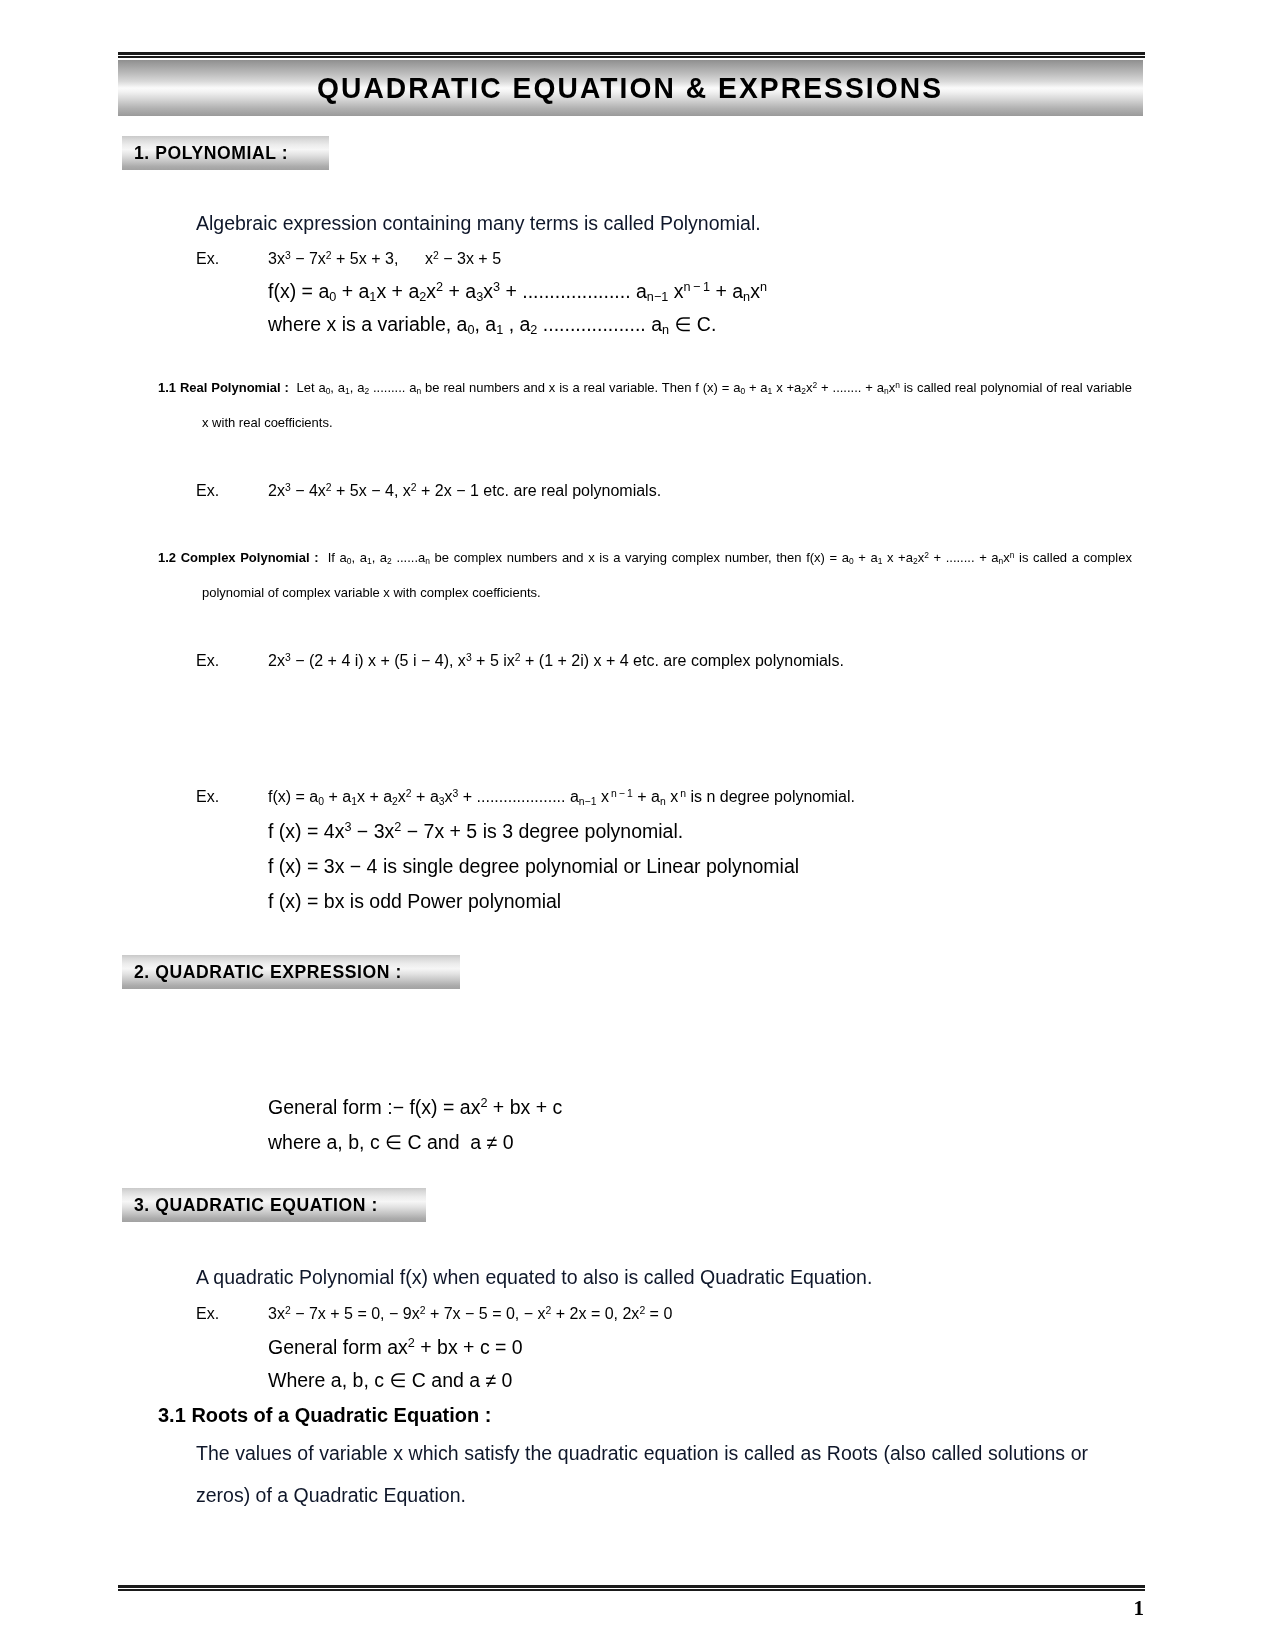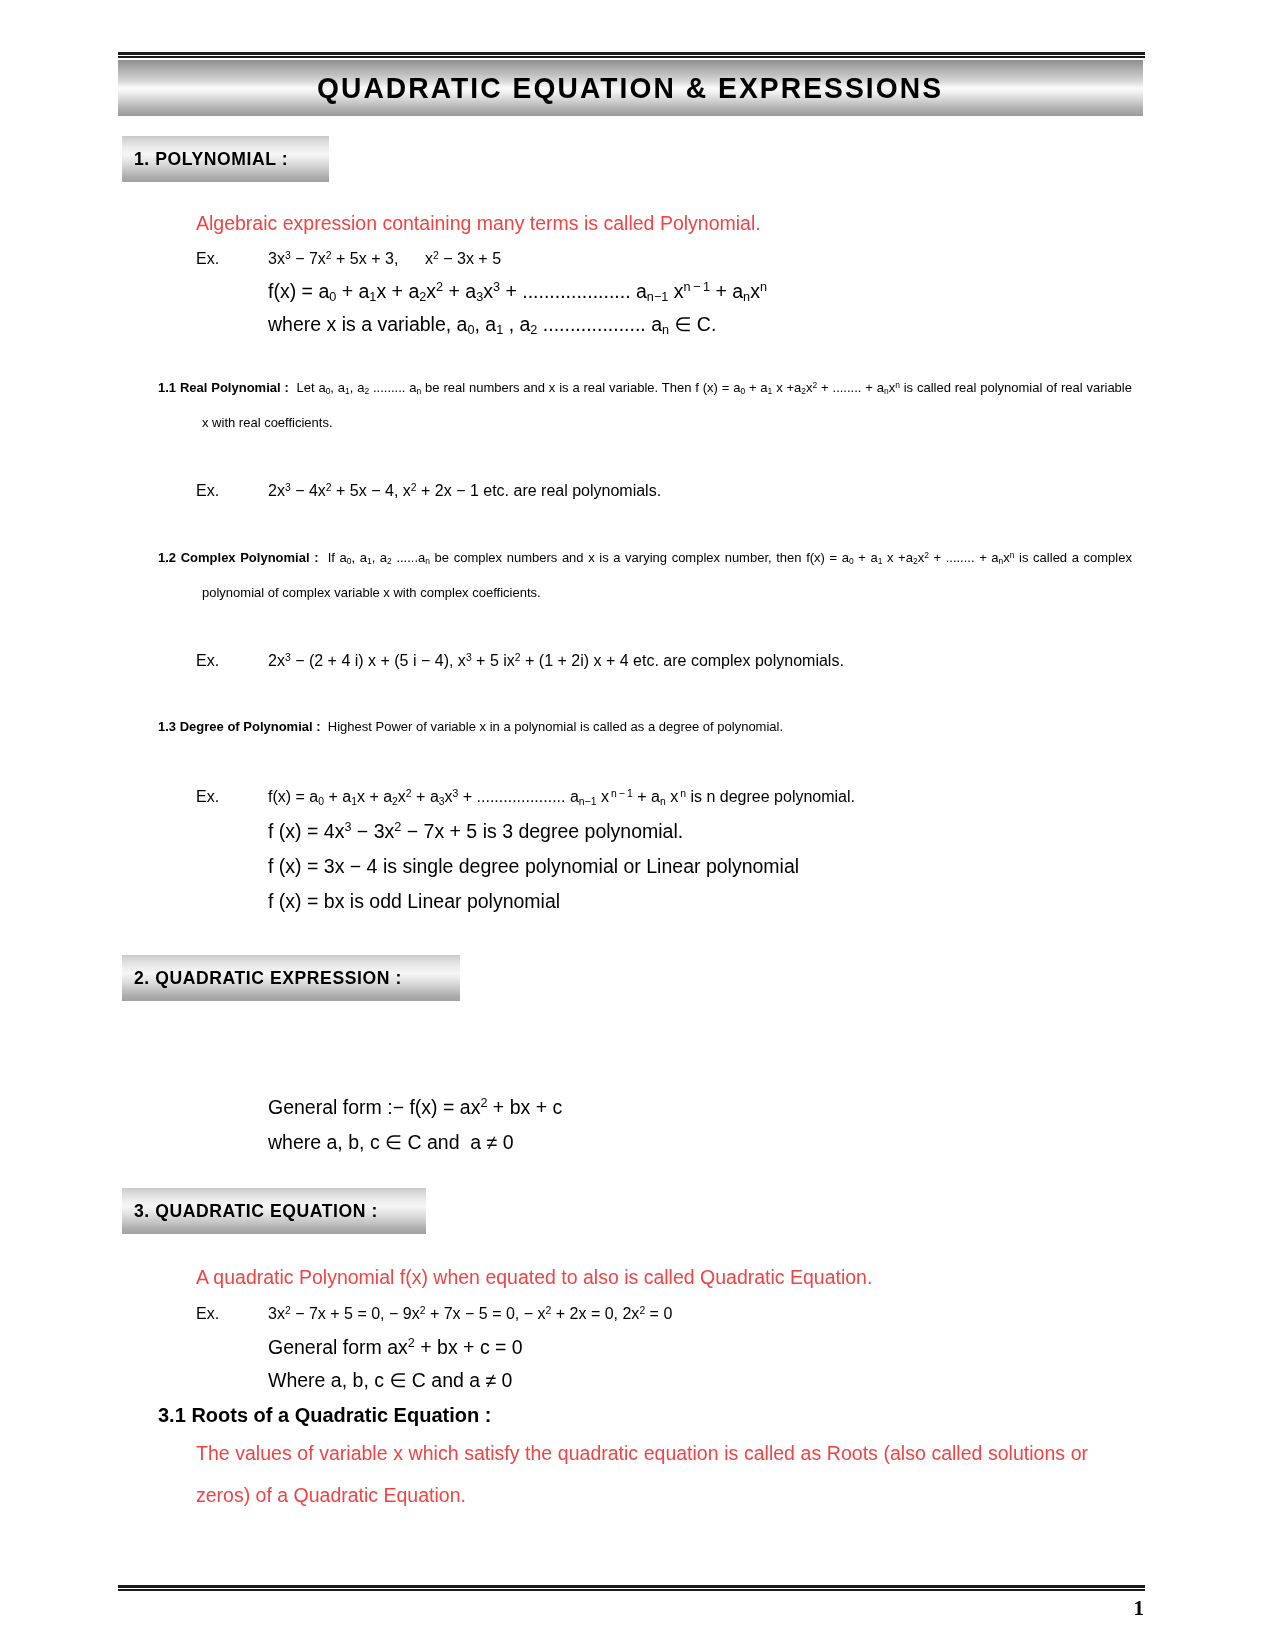--- a/index.html
+++ b/index.html
@@ -68,21 +68,21 @@
     font-size: 30px;
     letter-spacing: 2.2px;
     color: #000000;
     white-space: nowrap;
     transform: scaleX(0.94);
   }
 
   
   .sec-head {
     position: absolute;
-    height: 46px;
+    height: 34px;
     background: linear-gradient(to bottom,
       #c9c9c9 0%,
       #d9d9d9 10%,
       #ececec 26%,
       #f6f6f6 40%,
       #e2e2e2 56%,
       #c6c6c6 74%,
       #ababab 90%,
       #a2a2a2 100%);
     display: flex;
@@ -97,21 +97,21 @@
     white-space: nowrap;
     transform: scaleX(0.95);
     transform-origin: left center;
   }
 
   
   .blk {
     position: absolute;
     font-size: 19.5px;
     line-height: 33px;
-    color: #ef4444;
+    color: #0f172a;
   }
   .blk.just {
     text-align: justify;
     text-justify: inter-word;
   }
   .blk.just > p { margin: 0; }
   .b { font-weight: bold; }
   sub { font-size: 0.65em; vertical-align: -0.25em; line-height: 0; }
   sup { font-size: 0.65em; vertical-align: 0.52em; line-height: 0; }
   .nbsp { white-space: pre; }
@@ -209,31 +209,28 @@
 
   <div class="hang" style="left:158px; top:540px; width:930px;">
     <span class="b">1.2</span><span class="nbsp"> </span><span class="b">Complex Polynomial :</span><span class="nbsp">  </span><span>If a<sub>0</sub>, a<sub>1</sub>, a<sub>2</sub> ......a<sub>n</sub> be complex numbers and x is a varying complex number, then f(x) = a<sub>0</sub> + a<sub>1</sub> x +a<sub>2</sub>x<sup>2</sup> + ........ + a<sub>n</sub>x<sup>n</sup> is called a complex polynomial of complex variable x with complex coefficients.</span>
   </div>
 
   <div class="exrow" style="left:196px; top:644px;">
     <span class="ex-label">Ex.</span>
     <span class="ex-body">2x<sup>3</sup> − (2 + 4 i) x + (5 i − 4), x<sup>3</sup> + 5 ix<sup>2</sup> + (1 + 2i) x + 4 etc. are complex polynomials.</span>
   </div>
 
-  <div class="hang" style="left:158px; top:709px; width:930px;">
-    <span class="b">1.3</span><span class="nbsp"> </span><span class="b">Degree of Polynomial :</span><span class="nbsp">  </span><span>Highest Power of variable x in a polynomial is called as a degree of polynomial.</span>
-  </div>
 
   <div class="exrow" style="left:196px; top:780px;">
     <span class="ex-label">Ex.</span>
     <span class="ex-body">f(x) = a<sub>0</sub> + a<sub>1</sub>x + a<sub>2</sub>x<sup>2</sup> + a<sub>3</sub>x<sup>3</sup> + .................... a<sub>n−1</sub> x<sup> n − 1</sup> + a<sub>n</sub> x<sup> n</sup> is n degree polynomial.</span>
   </div>
   <div class="line" style="left:268px; top:815px;">f (x) = 4x<sup>3</sup> − 3x<sup>2</sup> − 7x + 5 is 3 degree polynomial.</div>
   <div class="line" style="left:268px; top:850px;">f (x) = 3x − 4 is single degree polynomial or Linear polynomial</div>
-  <div class="line" style="left:268px; top:885px;">f (x) = bx is odd Linear polynomial</div>
+  <div class="line" style="left:268px; top:885px;">f (x) = bx is odd Power polynomial</div>
 
   <div class="sec-head" style="left:122px; top:955px; width:338px;">
     <span class="sec-head-text">2. QUADRATIC EXPRESSION :</span>
   </div>
 
 
   <div class="line" style="left:268px; top:1091px;">General form :− f(x) = ax<sup>2</sup> + bx + c</div>
   <div class="line" style="left:268px; top:1126px;">where a, b, c ∈ C and&nbsp; a ≠ 0</div>
 
   <div class="sec-head" style="left:122px; top:1188px; width:304px;">

